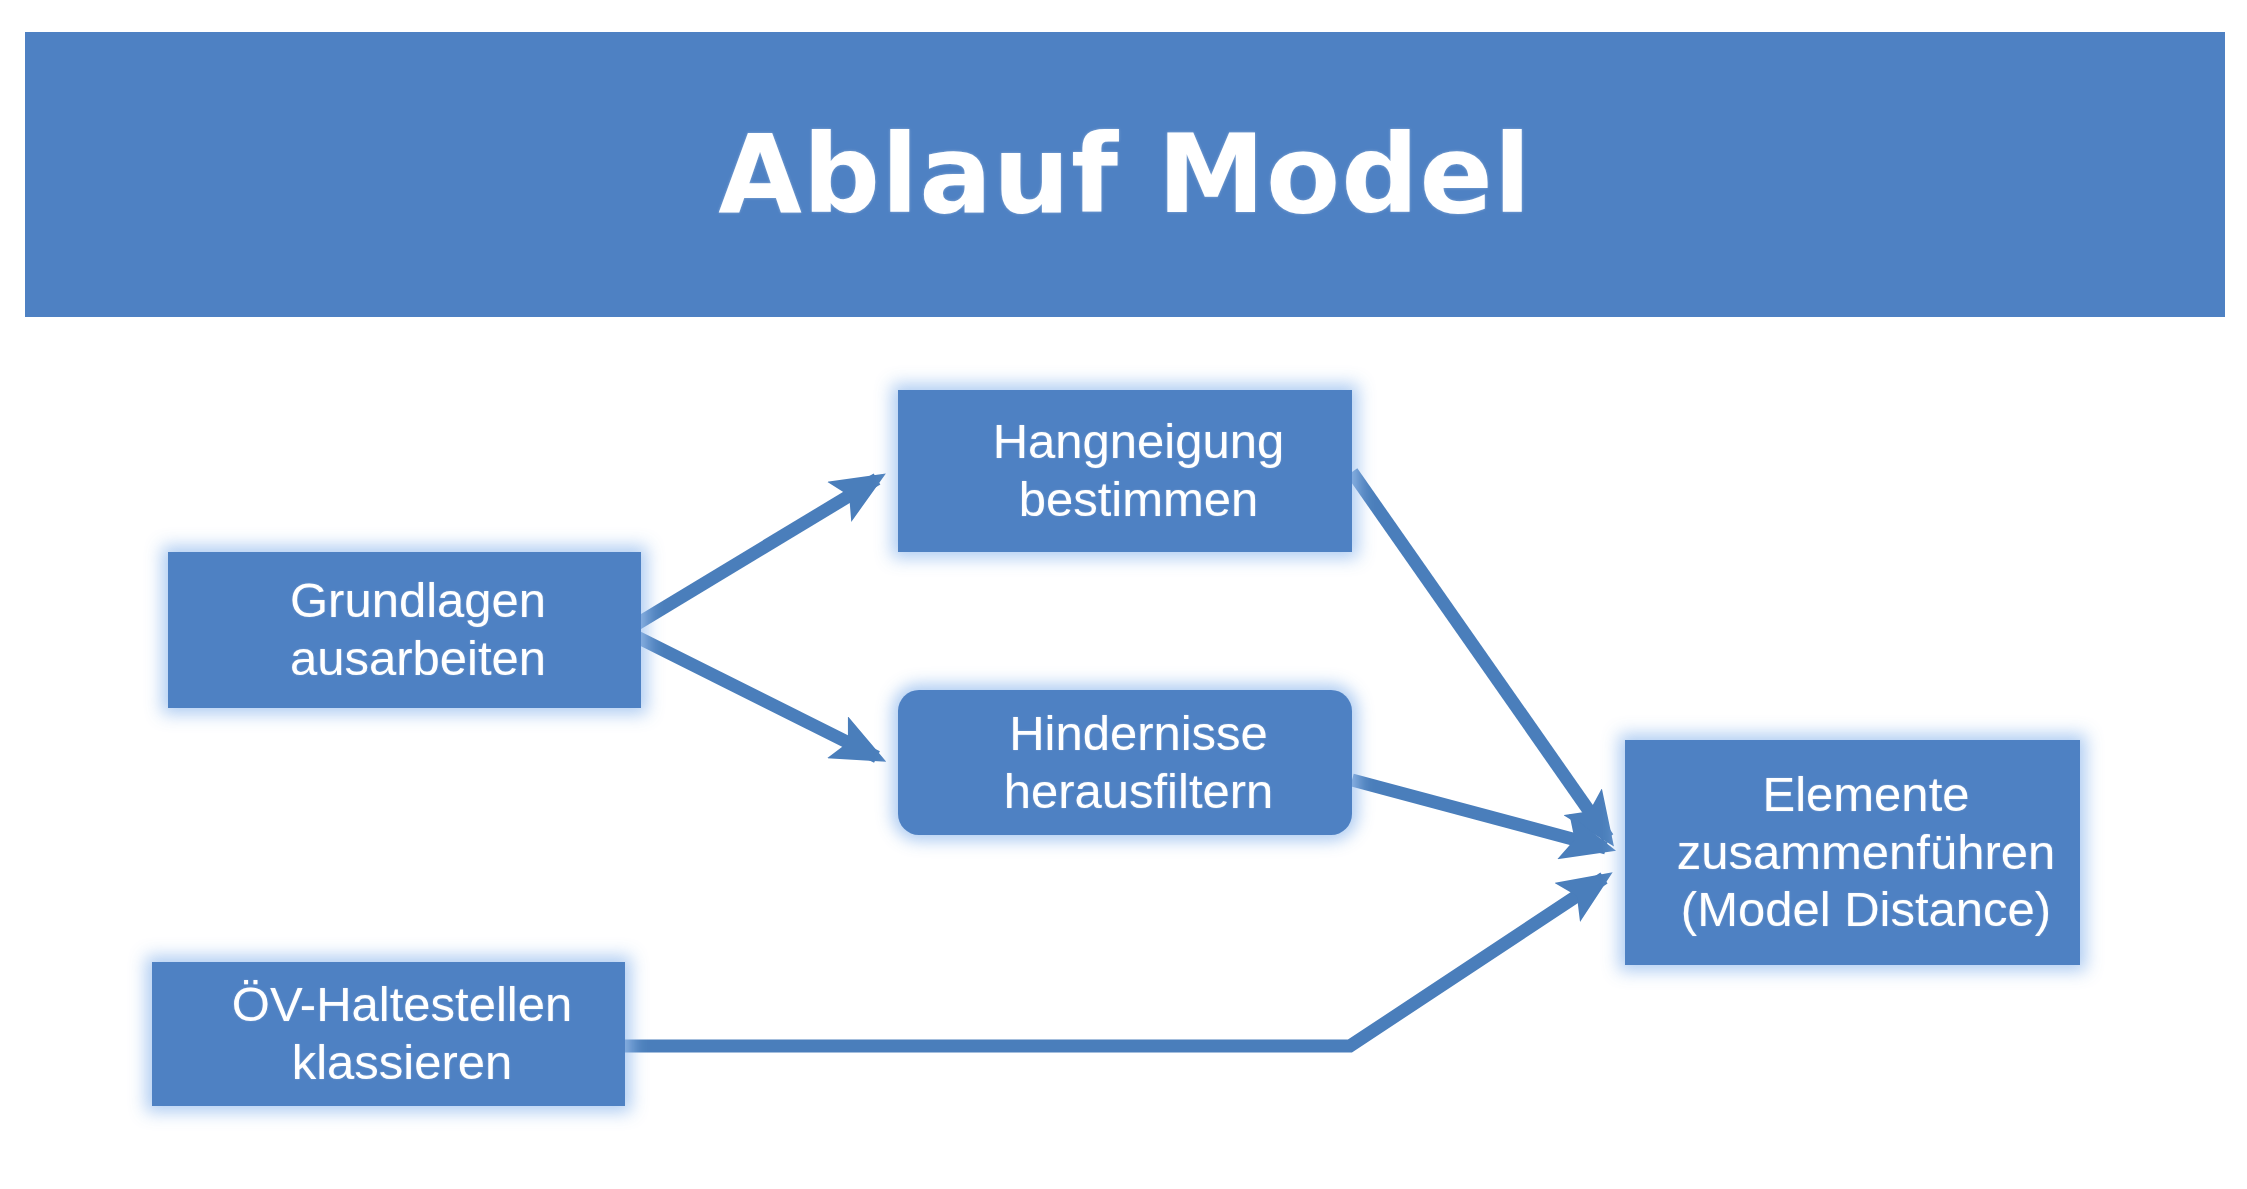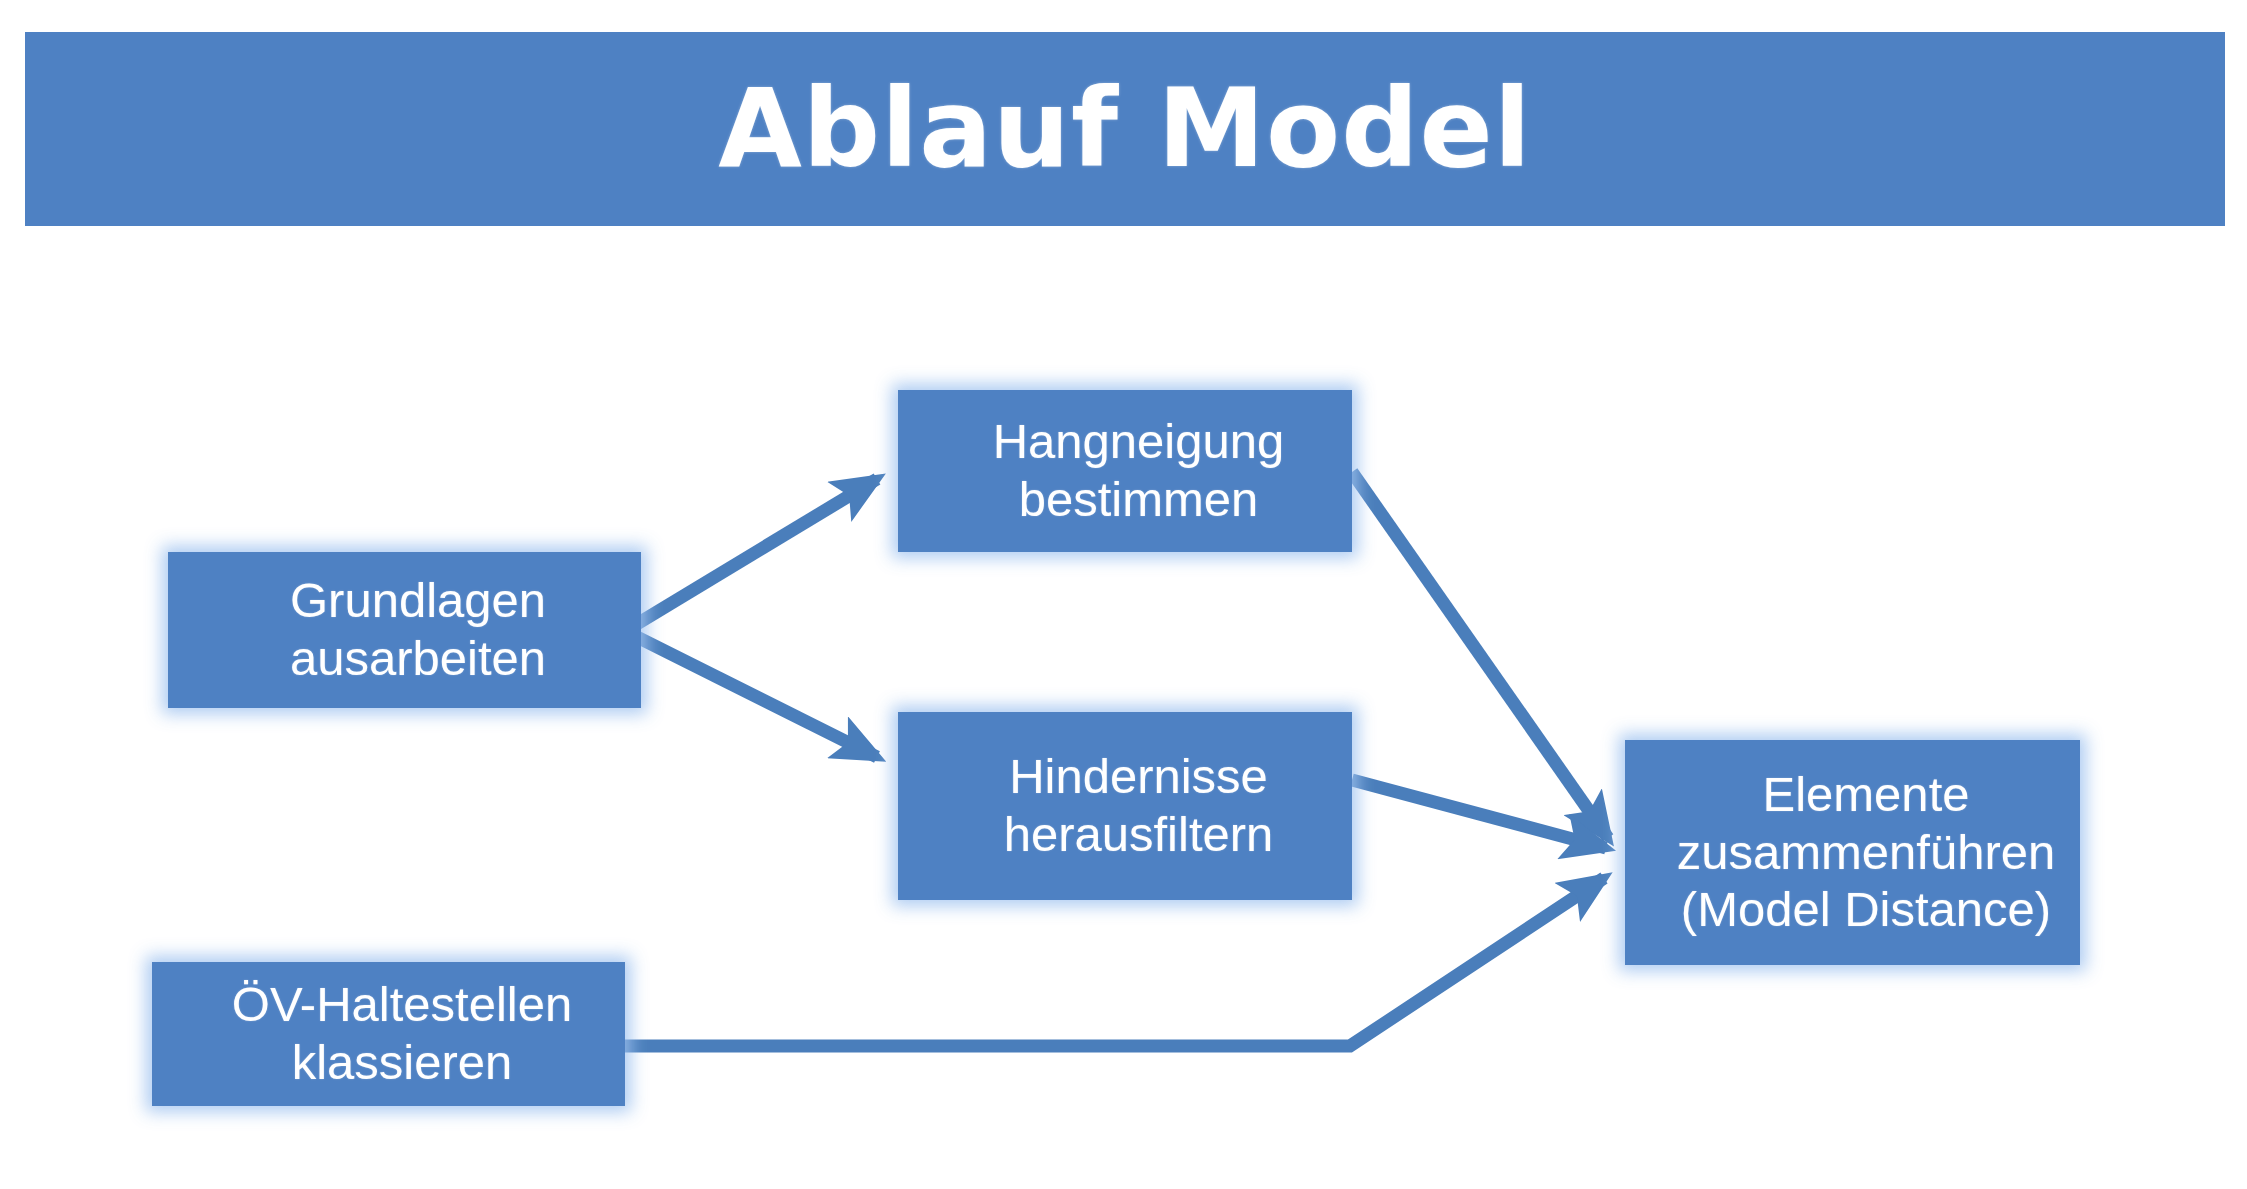--- a/index.html
+++ b/index.html
@@ -15,21 +15,21 @@
     overflow: hidden;
     font-family: "Liberation Sans", sans-serif;
   }
 
   
   #title-bar {
     position: absolute;
     left: 25px;
     top: 32px;
     width: 2200px;
-    height: 194px;
+    height: 285px;
     background: #4E81C3;
     display: flex;
     align-items: center;
     justify-content: center;
   }
   #title-text {
     color: #ffffff;
     font-family: "DejaVu Sans", sans-serif;
     font-weight: bold;
     font-size: 108px;
@@ -66,21 +66,21 @@
     font-size: 49px;
     line-height: 1.18;
     font-weight: normal;
     white-space: pre-line;
     padding: 0 8px;
     text-shadow: 0 0 2px rgba(255,255,255,0.30);
   }
 
   #node-grundlagen      { left: 168px;  top: 552px;  width: 473px; height: 156px; }
   #node-hangneigung     { left: 898px;  top: 390px;  width: 454px; height: 162px; }
-  #node-hindernisse     { left: 898px;  top: 712px;  width: 454px; height: 188px; }
+  #node-hindernisse     { left: 898px;  top: 690px;  width: 454px; height: 145px; border-radius: 21px; }
   #node-elemente        { left: 1625px; top: 740px;  width: 455px; height: 225px; }
   #node-haltestellen    { left: 152px;  top: 962px;  width: 473px; height: 144px; }
 </style>
 </head>
 <body>
 
 <div id="slide">
 
   <div id="title-bar">
     <div id="title-text">Ablauf Model</div>

